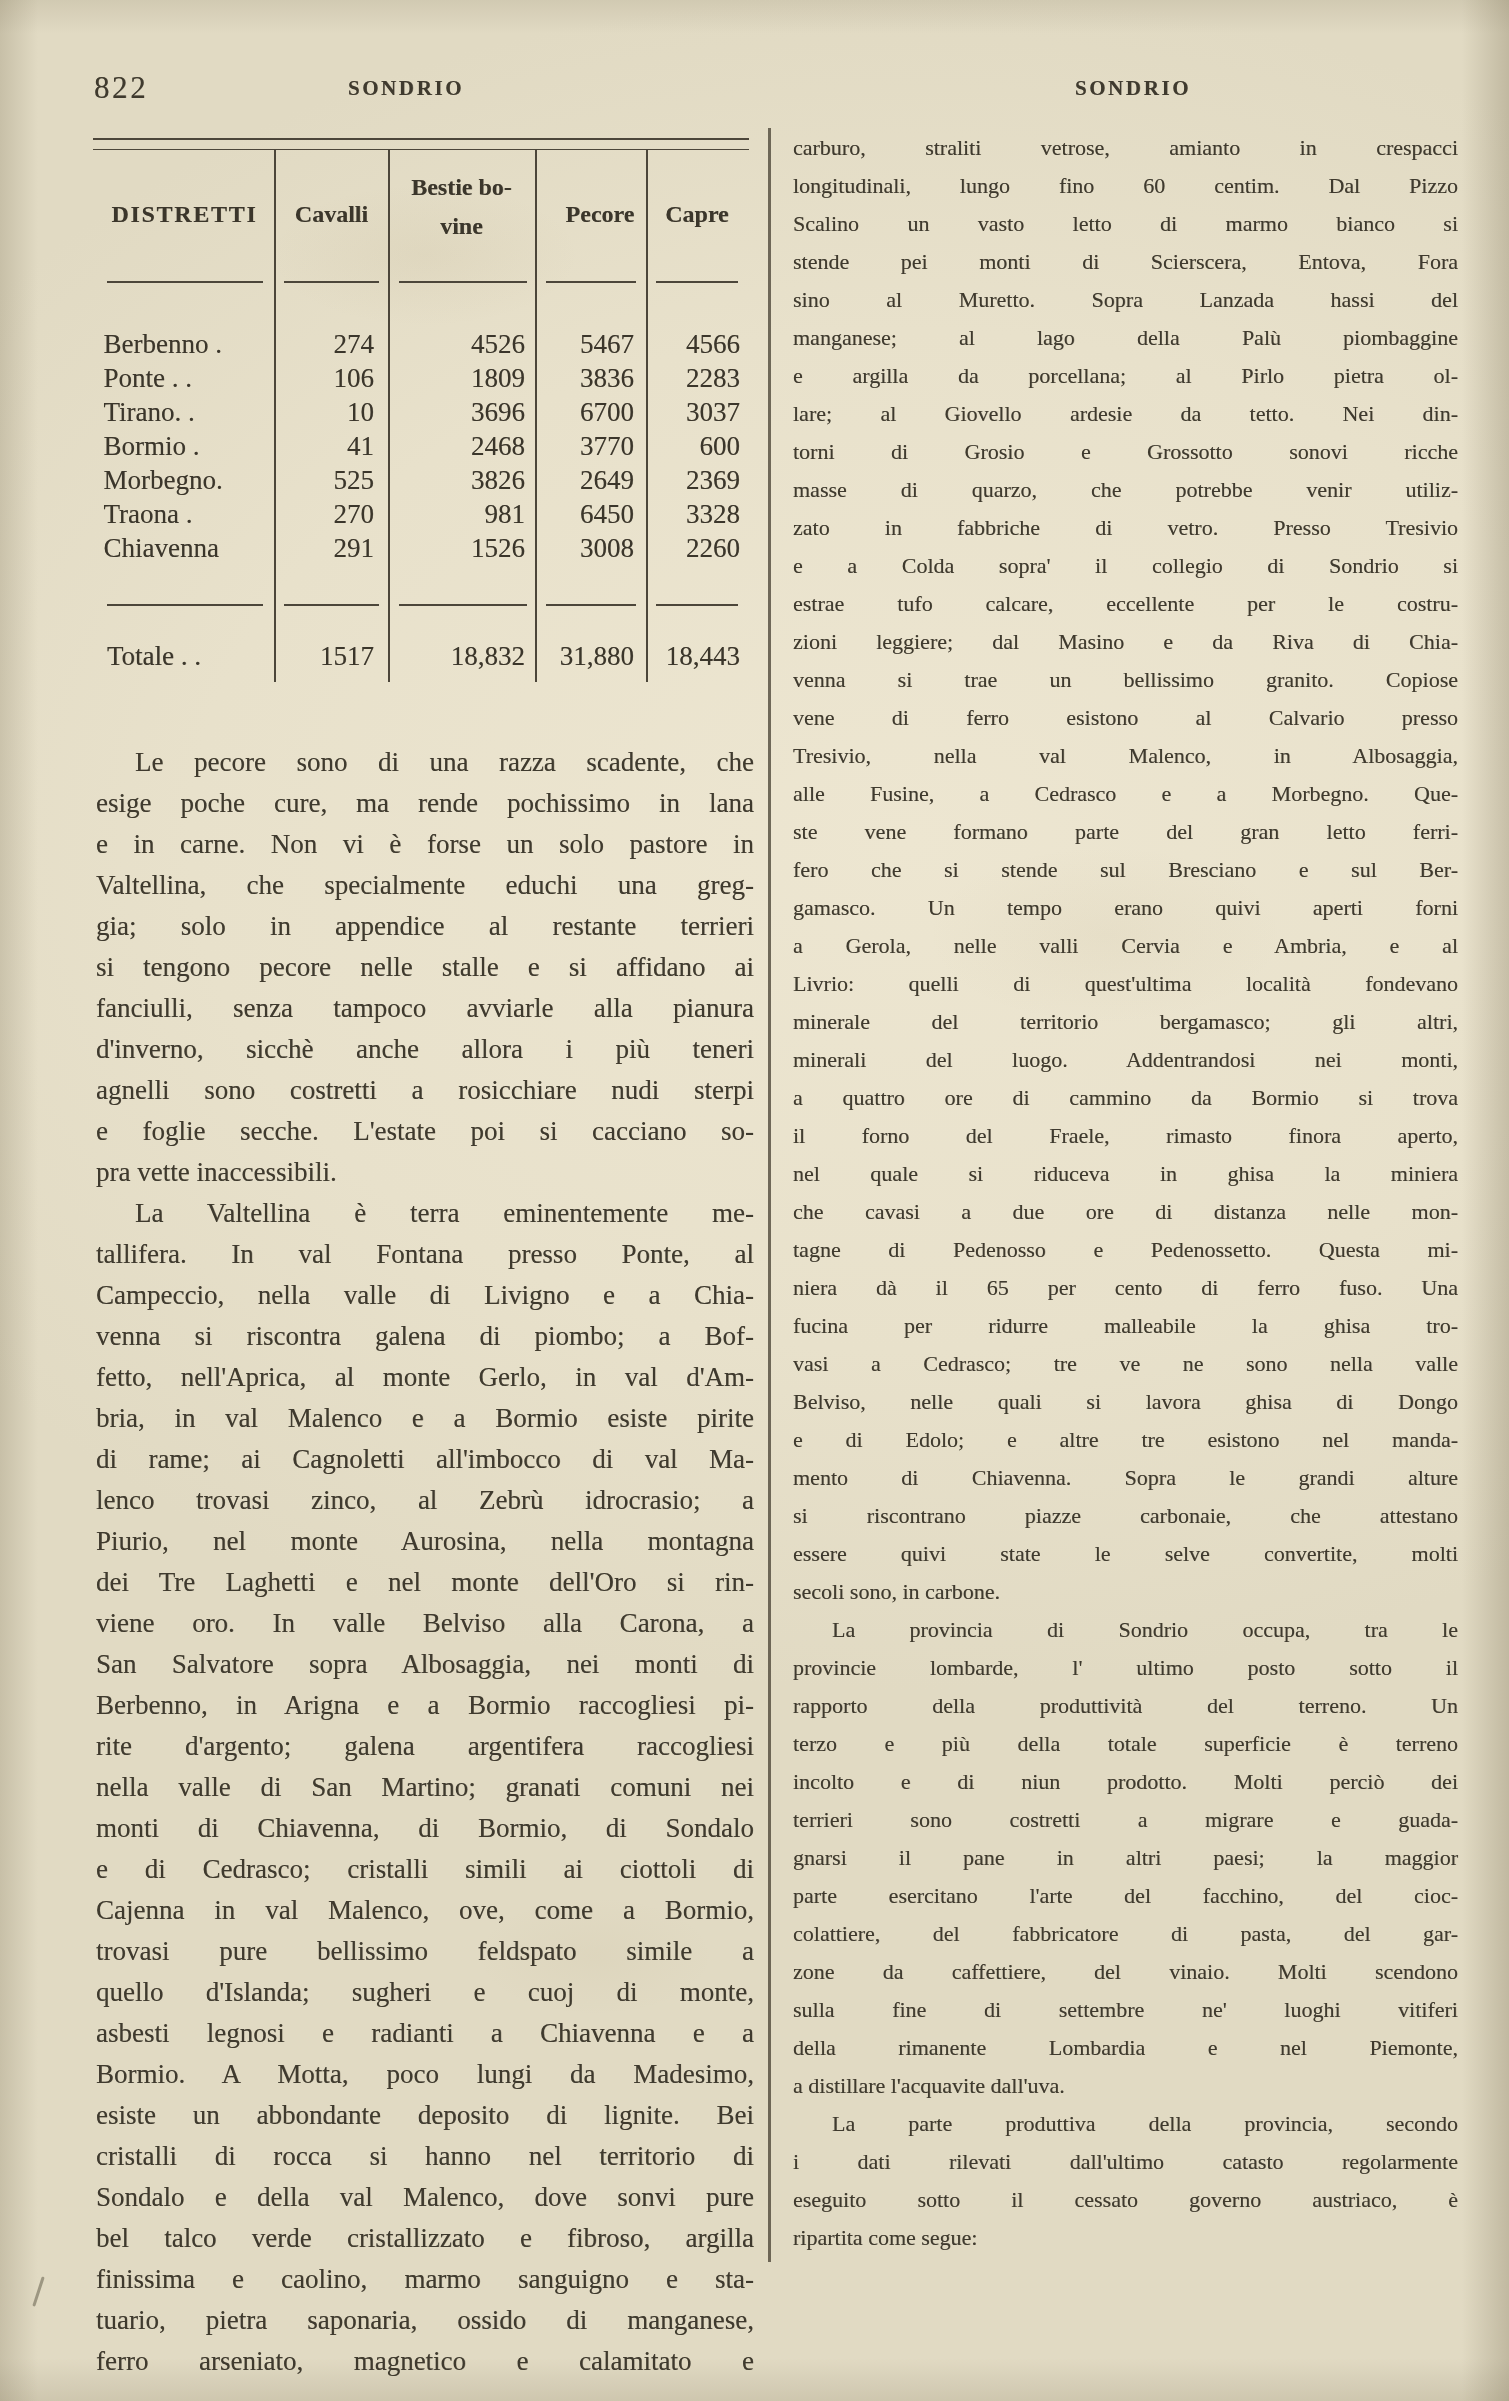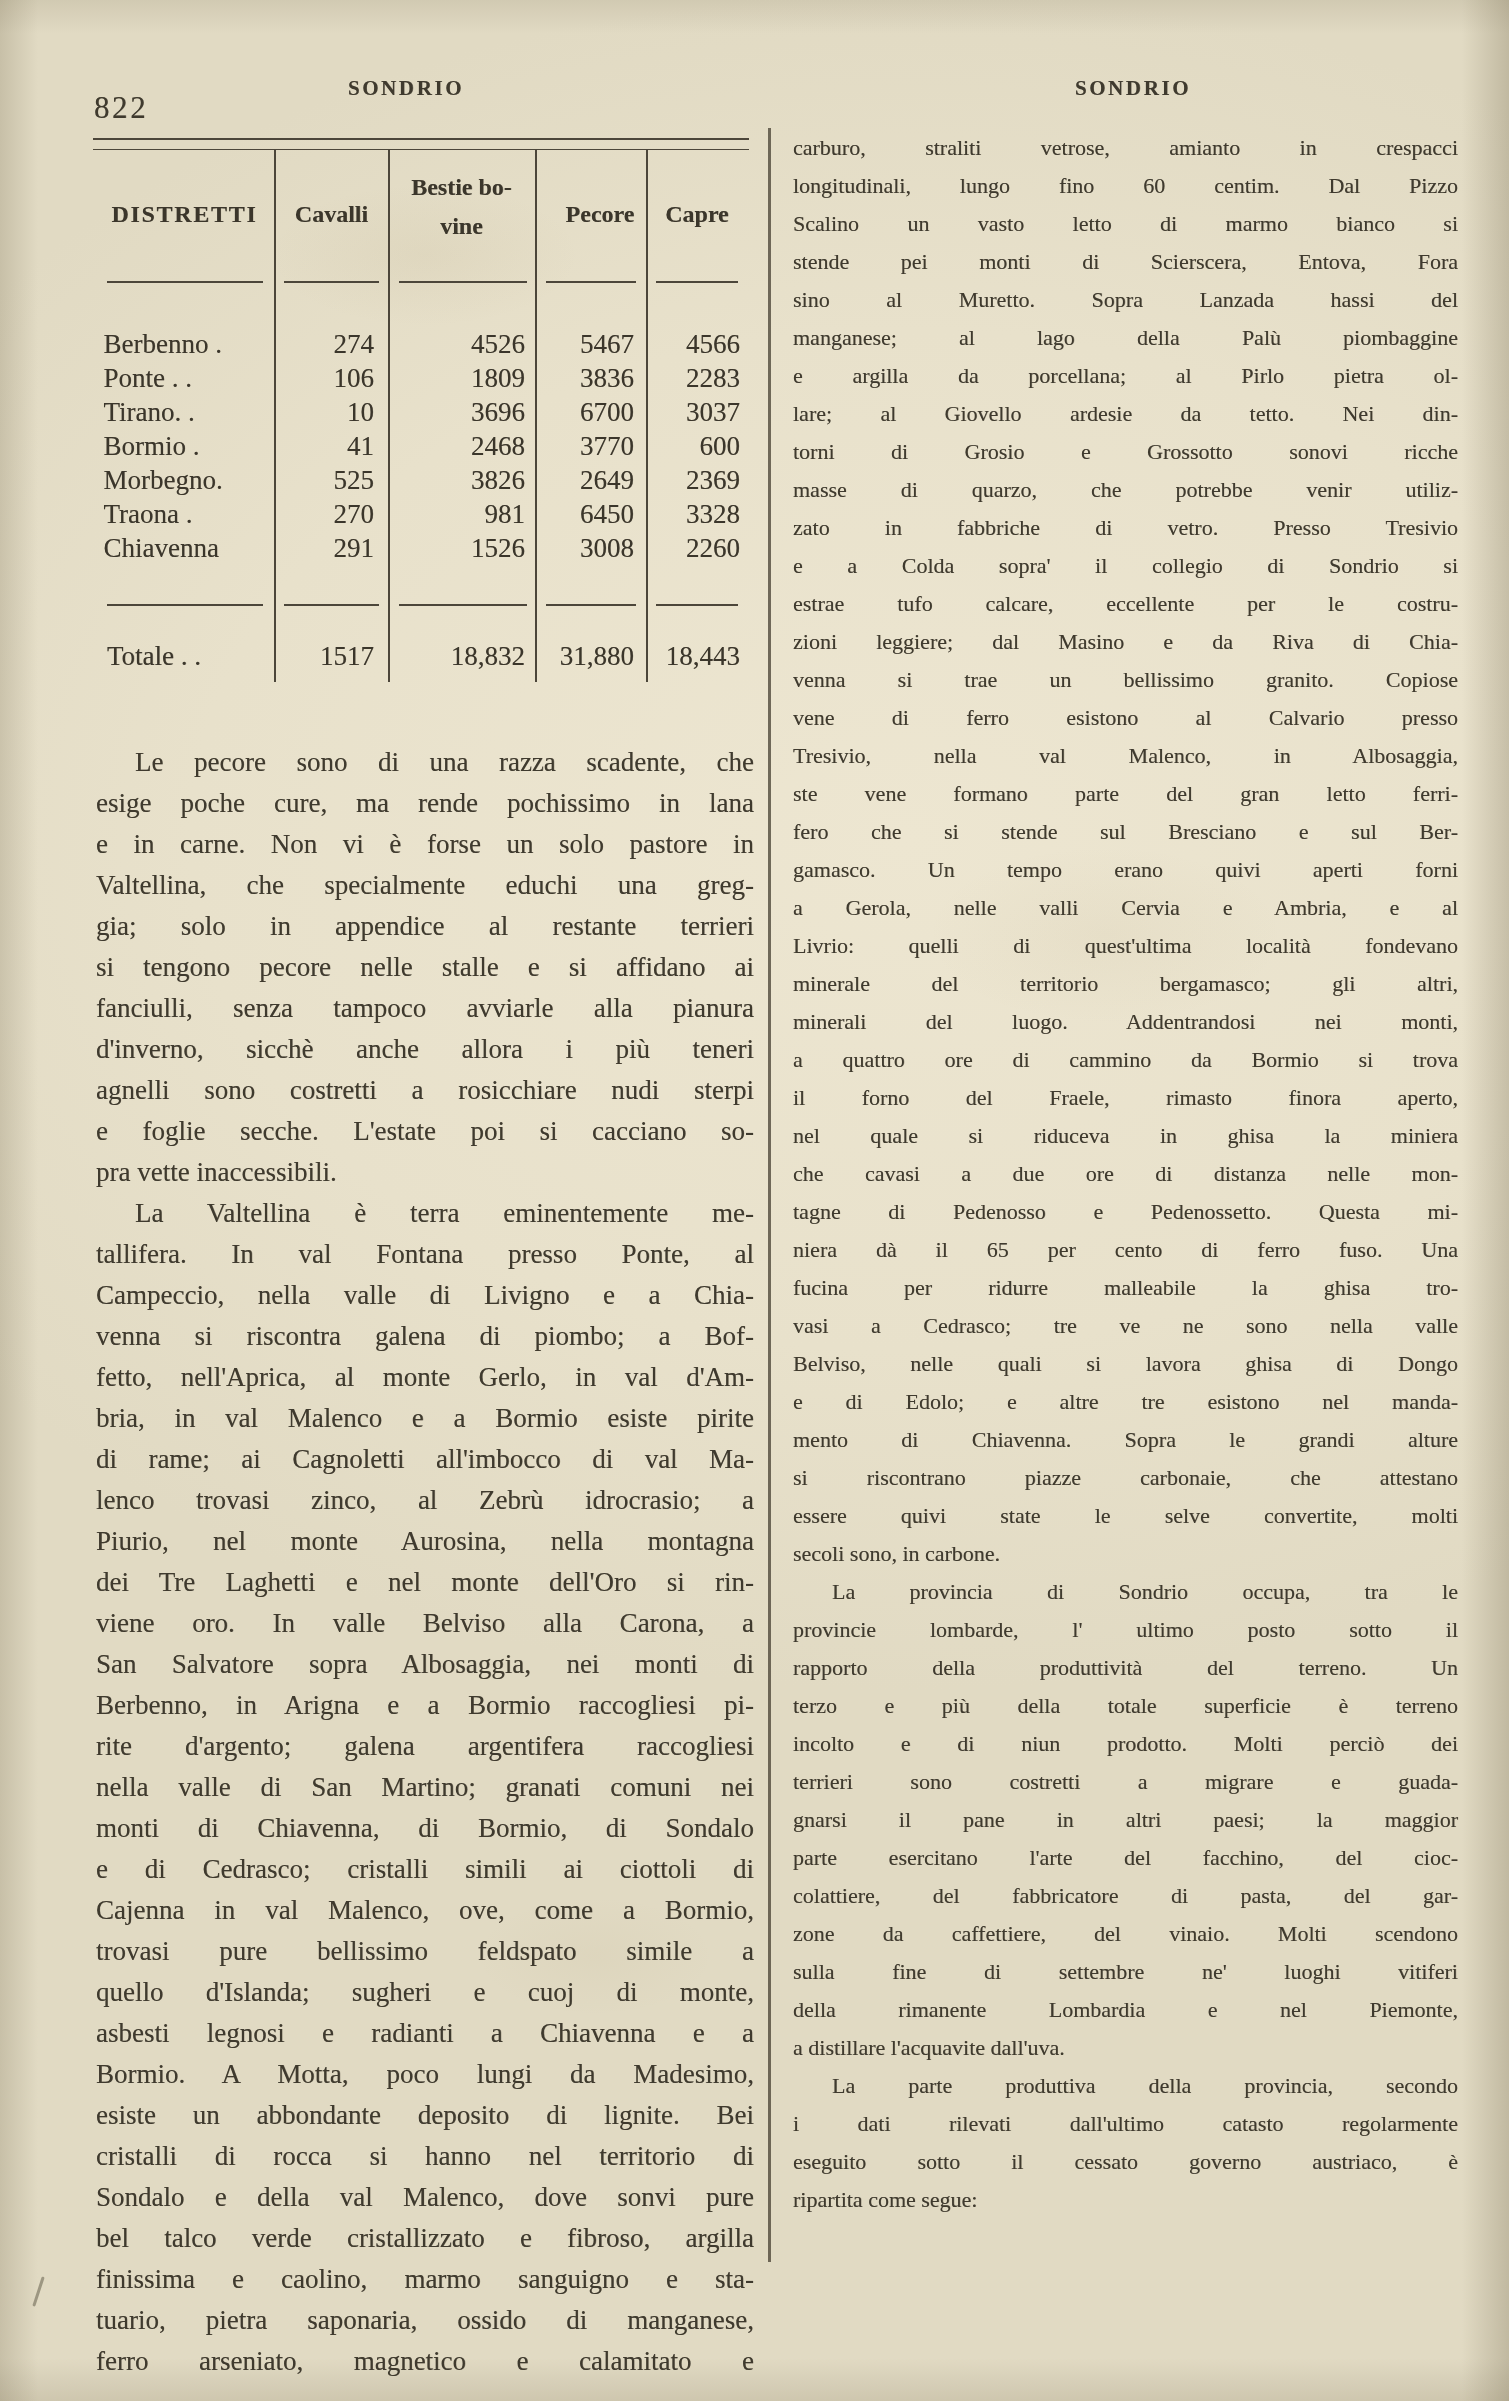--- a/index.html
+++ b/index.html
@@ -15,21 +15,21 @@
     content:"";position:absolute;inset:0;pointer-events:none;
     background:
       linear-gradient(90deg, rgba(97,86,58,0.20), rgba(97,86,58,0) 38px),
       linear-gradient(270deg, rgba(97,86,58,0.25), rgba(97,86,58,0) 47px),
       linear-gradient(180deg, rgba(97,86,58,0.12), rgba(97,86,58,0) 34px),
       linear-gradient(0deg, rgba(97,86,58,0.15), rgba(97,86,58,0) 43px),
       radial-gradient(221px 102px at 425px 255px, rgba(150,130,85,0.07), transparent 70%),
       radial-gradient(255px 128px at 1105px 935px, rgba(150,130,85,0.06), transparent 70%),
       radial-gradient(170px 85px at 595px 1956px, rgba(150,130,85,0.05), transparent 70%);
   }
-  .pagenum{position:absolute;left:94px;top:90px;font-size:31px;letter-spacing:2.6px;}
+  .pagenum{position:absolute;left:94px;top:70px;font-size:31px;letter-spacing:2.6px;}
   .runhead{position:absolute;top:76px;font-size:21px;font-weight:bold;letter-spacing:2.6px;text-align:center;}
   .runhead.lft{left:304px;width:204px;}
   .runhead.rgt{left:1031px;width:204px;}
 
   
   .divider{position:absolute;left:768px;top:128px;width:2.6px;height:2134px;background:rgba(70,63,50,0.75);}
 
   
   .col{position:absolute;}
   .leftcol{left:96px;top:742px;width:658px;font-size:27px;line-height:41px;}
@@ -213,20 +213,21 @@
       <div class="line">lare; al Giovello ardesie da tetto. Nei din-</div>
       <div class="line">torni di Grosio e Grossotto sonovi ricche</div>
       <div class="line">masse di quarzo, che potrebbe venir utiliz-</div>
       <div class="line">zato in fabbriche di vetro. Presso Tresivio</div>
       <div class="line">e a Colda sopra' il collegio di Sondrio si</div>
       <div class="line">estrae tufo calcare, eccellente per le costru-</div>
       <div class="line">zioni leggiere; dal Masino e da Riva di Chia-</div>
       <div class="line">venna si trae un bellissimo granito. Copiose</div>
       <div class="line">vene di ferro esistono al Calvario presso</div>
       <div class="line">Tresivio, nella val Malenco, in Albosaggia,</div>
+      <div class="line">alle Fusine, a Cedrasco e a Morbegno. Que-</div>
       <div class="line">ste vene formano parte del gran letto ferri-</div>
       <div class="line">fero che si stende sul Bresciano e sul Ber-</div>
       <div class="line">gamasco. Un tempo erano quivi aperti forni</div>
       <div class="line">a Gerola, nelle valli Cervia e Ambria, e al</div>
       <div class="line">Livrio: quelli di quest'ultima località fondevano</div>
       <div class="line">minerale del territorio bergamasco; gli altri,</div>
       <div class="line">minerali del luogo. Addentrandosi nei monti,</div>
       <div class="line">a quattro ore di cammino da Bormio si trova</div>
       <div class="line">il forno del Fraele, rimasto finora aperto,</div>
       <div class="line">nel quale si riduceva in ghisa la miniera</div>

